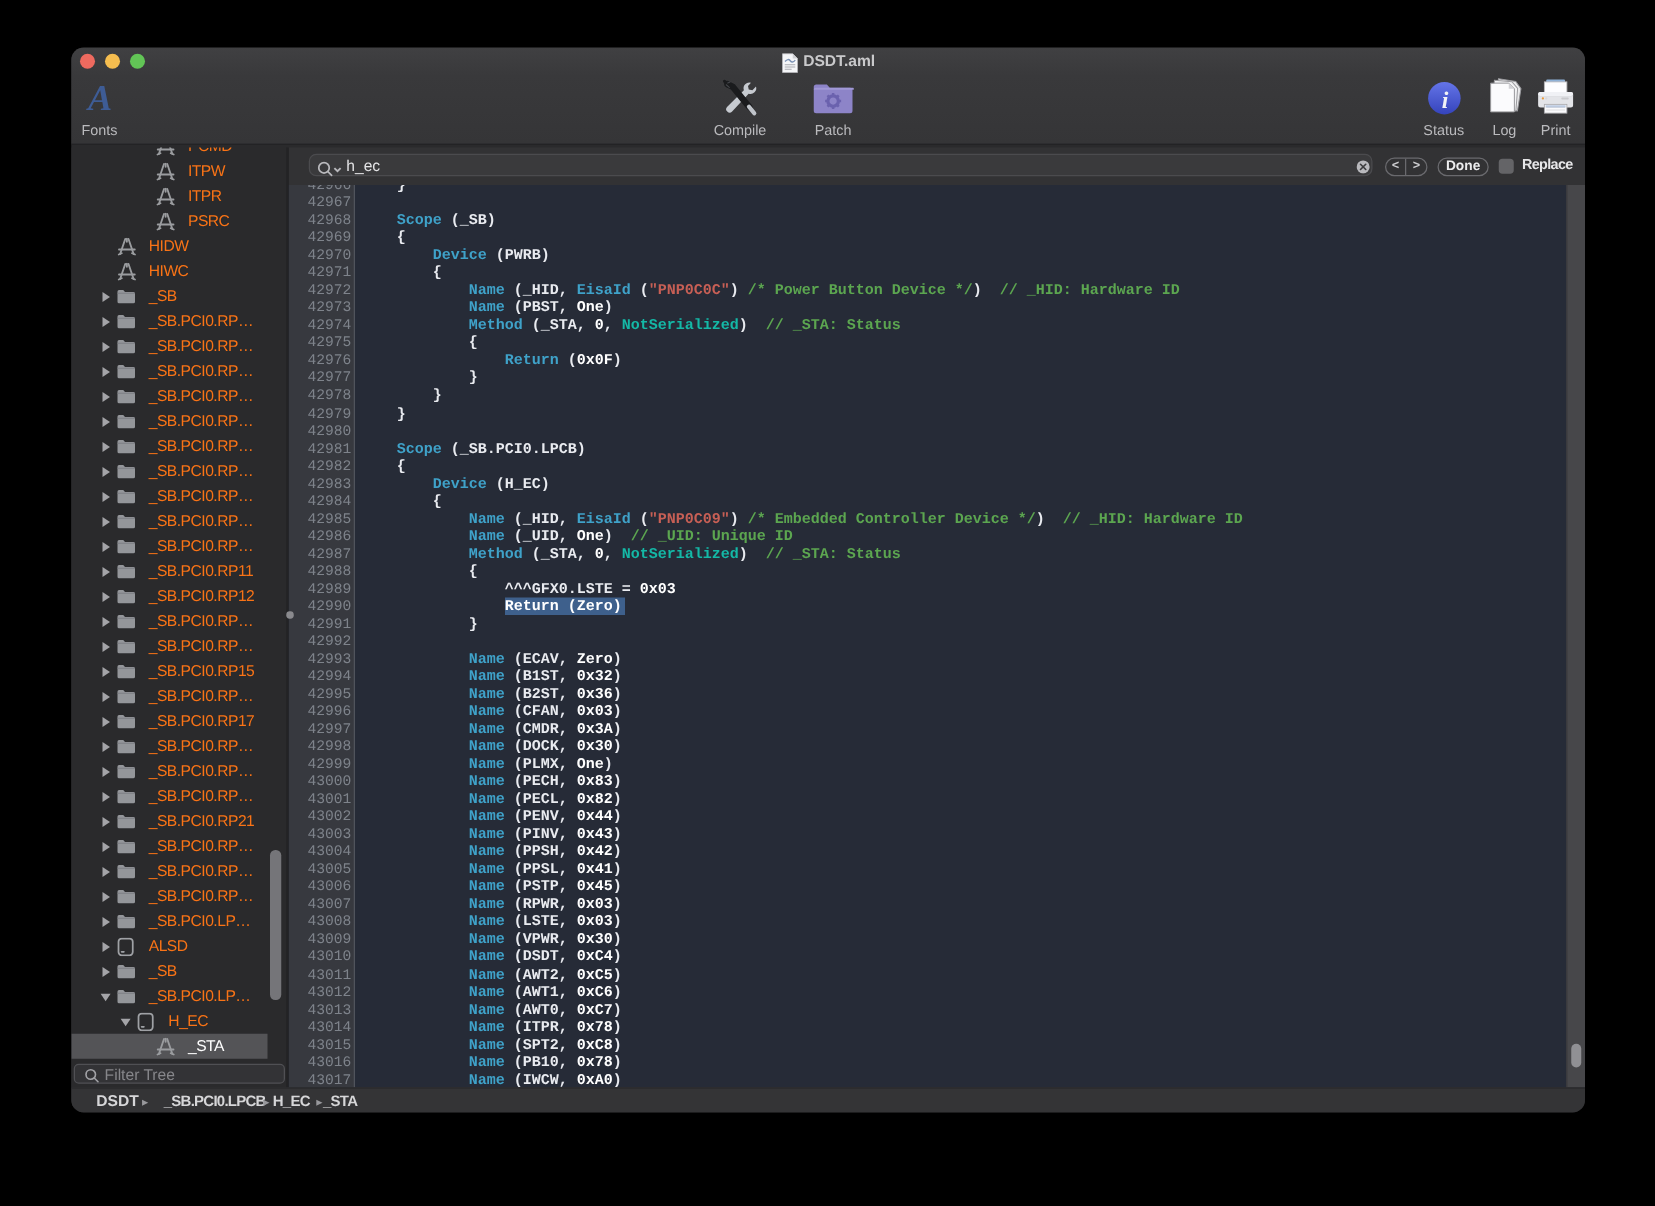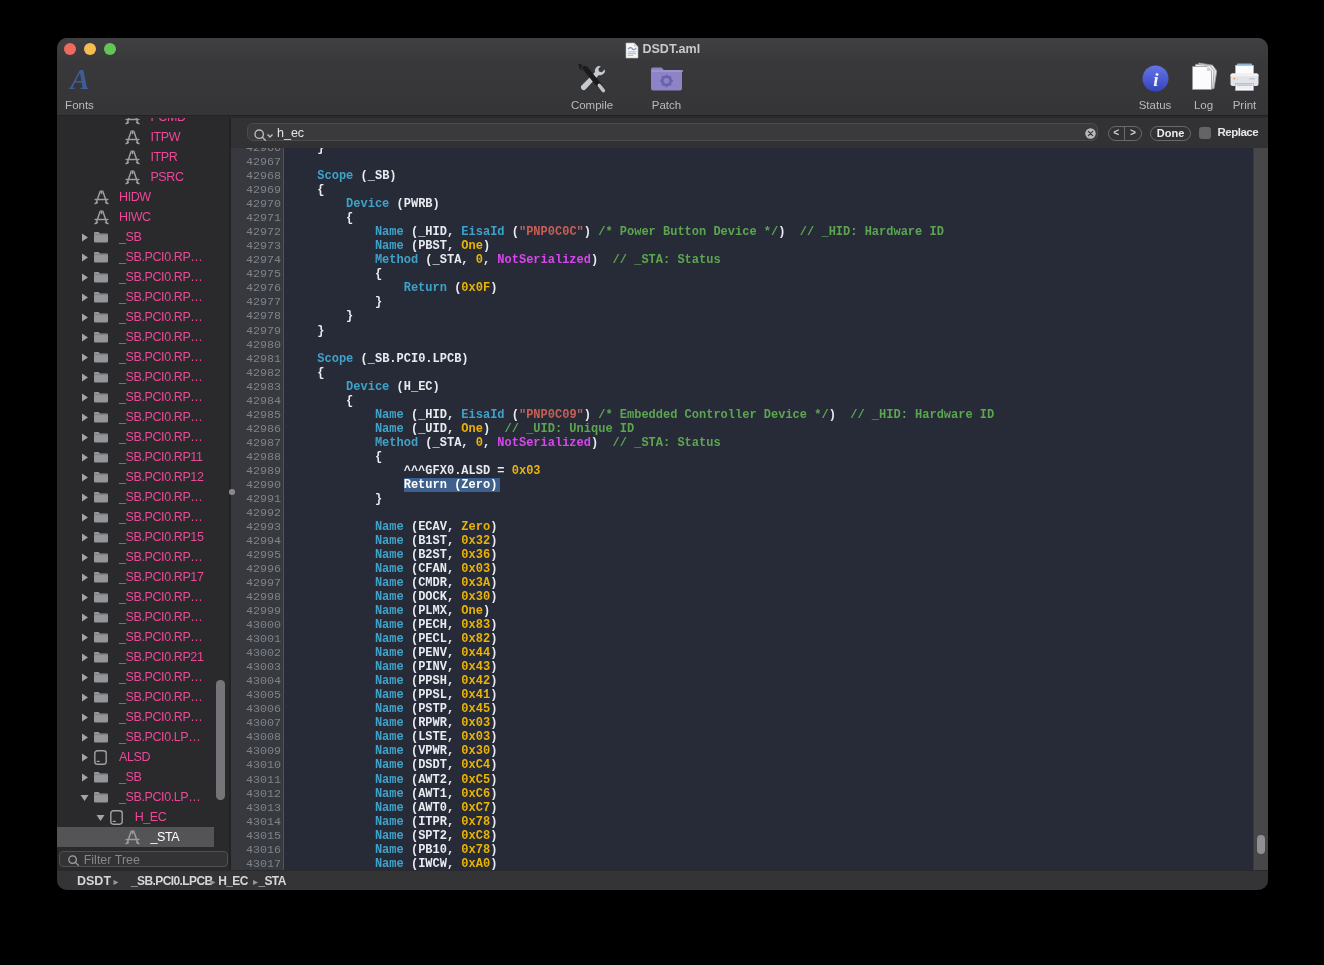--- a/index.html
+++ b/index.html
@@ -22,37 +22,37 @@
 .navseg div:first-child { border-right:1px solid #6a6a6e; }
 #done { position:absolute; left:919.5px; top:8px; width:41px; height:15.3px; border:1px solid #6a6a6e; border-radius:7.5px;
   text-align:center; font:700 11px "Liberation Sans",sans-serif; color:#ececee; line-height:13.5px; }
 #chk { position:absolute; left:968.5px; top:9.5px; width:11.5px; height:11.5px; border-radius:3px; background:#646467; }
 #replbl { position:absolute; left:987px; top:8px; font:700 11.5px "Liberation Sans",sans-serif; letter-spacing:-0.5px; color:#e6e6e8; }
 
 #side { position:absolute; left:0; top:80px; width:171.5px; height:752.5px; background:#2a2a2c; overflow:hidden; }
 .trow { position:absolute; left:0; width:156.5px; height:20px; }
 .trow.sel { background:#545457; }
 .tcell { position:absolute; width:18px; height:20px; display:flex; align-items:center; }
-.tlabel { position:absolute; height:20px; font:400 12.5px "Liberation Sans",sans-serif; letter-spacing:-0.4px; color:#ec4899; line-height:20px; white-space:nowrap; }
+.tlabel { position:absolute; height:20px; font:400 12.5px "Liberation Sans",sans-serif; letter-spacing:-0.4px; color:#f97316; line-height:20px; white-space:nowrap; }
 .tlabel.selt { color:#ffffff; }
 #sthumb { position:absolute; left:159px; top:562.5px; width:8.5px; height:120px; border-radius:4.2px; background:#757579; }
 #filter { position:absolute; left:1.7px; top:733.5px; width:169px; height:16px; background:#333336;
   border:1px solid #505054; border-radius:4px; }
 #filter span { position:absolute; left:24px; top:0.5px; font:400 12.5px "Liberation Sans",sans-serif; color:#86868a; }
 #divider { position:absolute; left:171.5px; top:80px; width:2px; height:752.5px; background:#232325; }
 #divdot { position:absolute; left:172.2px; top:451.5px; width:5.5px; height:5.5px; border-radius:50%; background:#8a8a8e; z-index:9; }
 
 #edit { position:absolute; left:173.5px; top:110.5px; width:1037.5px; height:722px; background:#262b37; overflow:hidden; }
 #gutter { position:absolute; left:0; top:0; width:53.5px; height:722px; background:#37393f; border-right:1.5px solid #50545c; }
 #nums { position:absolute; left:0; top:-6.9px; width:50.5px; text-align:right;
   font:400 11.7px "Liberation Mono",monospace; line-height:14.03px; color:#7e838b; }
 #code { position:absolute; left:58px; top:-6.9px; font:700 12px "Liberation Mono",monospace;
   line-height:14.03px; white-space:pre; }
-#code .p { color:#e9ebf0; } #code .k { color:#3fa2c9; } #code .n { color:#eab308; }
-#code .s { color:#c75f55; } #code .c { color:#5ca650; } #code .m { color:#d946ef; }
+#code .p { color:#e9ebf0; } #code .k { color:#3fa2c9; } #code .n { color:#ffffff; }
+#code .s { color:#c75f55; } #code .c { color:#5ca650; } #code .m { color:#14b8a6; }
 #code .sel { background:#3e608c; color:#ffffff; padding-right:3px; }
 #etrack { position:absolute; left:1022px; top:0; width:15.5px; height:722px; background:#47474a; border-left:1px solid #3a3a3d; }
 #ethumb { position:absolute; left:3.3px; top:686.7px; width:8px; height:19.5px; border-radius:4px; background:#909094; }
 
 #crumb { position:absolute; left:0; top:832.5px; width:1211px; height:20px; background:#343436; border-top:1px solid #2a2a2c; }
 #crumb span.it { position:absolute; top:3.2px; font:700 12px "Liberation Sans",sans-serif; letter-spacing:-0.6px; color:#d6d6d8; }
 #crumb span.ar { position:absolute; top:4.5px; font:400 10px "Liberation Sans",sans-serif; color:#98989c; }
 </style></head><body>
 <div id="win">
   <div id="chrome">
@@ -702,21 +702,21 @@
 <span class="p">    }</span>
 
 <span class="p">    </span><span class="k">Scope</span><span class="p"> (_SB.PCI0.LPCB)</span>
 <span class="p">    {</span>
 <span class="p">        </span><span class="k">Device</span><span class="p"> (H_EC)</span>
 <span class="p">        {</span>
 <span class="p">            </span><span class="k">Name</span><span class="p"> (_HID, </span><span class="k">EisaId</span><span class="p"> (</span><span class="s">"PNP0C09"</span><span class="p">) </span><span class="c">/* Embedded Controller Device */</span><span class="p">)  </span><span class="c">// _HID: Hardware ID</span>
 <span class="p">            </span><span class="k">Name</span><span class="p"> (_UID, </span><span class="n">One</span><span class="p">)  </span><span class="c">// _UID: Unique ID</span>
 <span class="p">            </span><span class="k">Method</span><span class="p"> (_STA, </span><span class="n">0</span><span class="p">, </span><span class="m">NotSerialized</span><span class="p">)  </span><span class="c">// _STA: Status</span>
 <span class="p">            {</span>
-<span class="p">                ^^^GFX0.ALSD = </span><span class="n">0x03</span>
+<span class="p">                ^^^GFX0.LSTE = </span><span class="n">0x03</span>
 <span class="p">                </span><span class="sel">Return (Zero)</span>
 <span class="p">            }</span>
 
 <span class="p">            </span><span class="k">Name</span><span class="p"> (ECAV, </span><span class="n">Zero</span><span class="p">)</span>
 <span class="p">            </span><span class="k">Name</span><span class="p"> (B1ST, </span><span class="n">0x32</span><span class="p">)</span>
 <span class="p">            </span><span class="k">Name</span><span class="p"> (B2ST, </span><span class="n">0x36</span><span class="p">)</span>
 <span class="p">            </span><span class="k">Name</span><span class="p"> (CFAN, </span><span class="n">0x03</span><span class="p">)</span>
 <span class="p">            </span><span class="k">Name</span><span class="p"> (CMDR, </span><span class="n">0x3A</span><span class="p">)</span>
 <span class="p">            </span><span class="k">Name</span><span class="p"> (DOCK, </span><span class="n">0x30</span><span class="p">)</span>
 <span class="p">            </span><span class="k">Name</span><span class="p"> (PLMX, </span><span class="n">One</span><span class="p">)</span>

